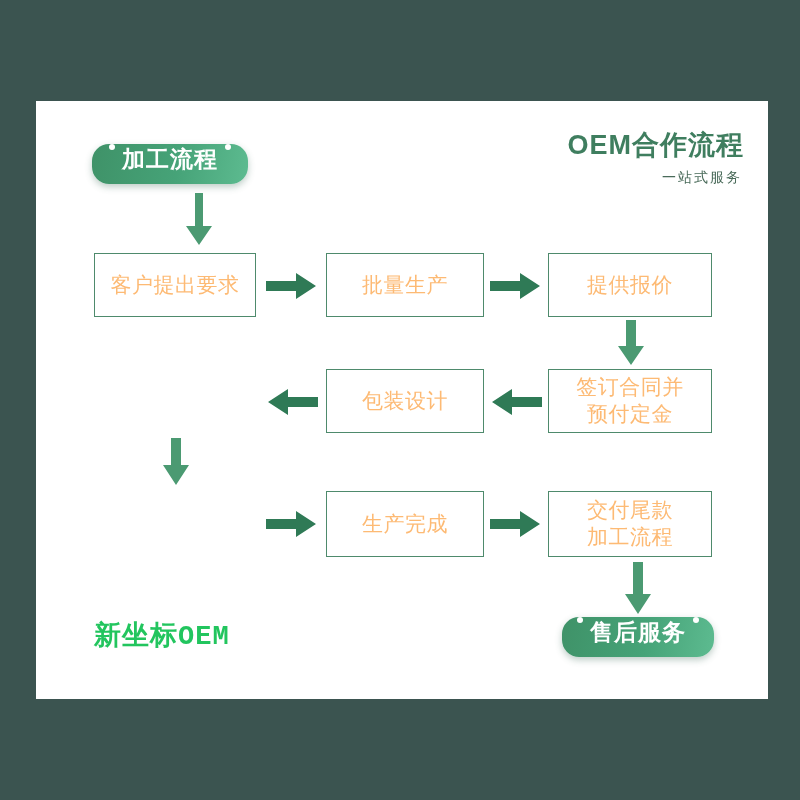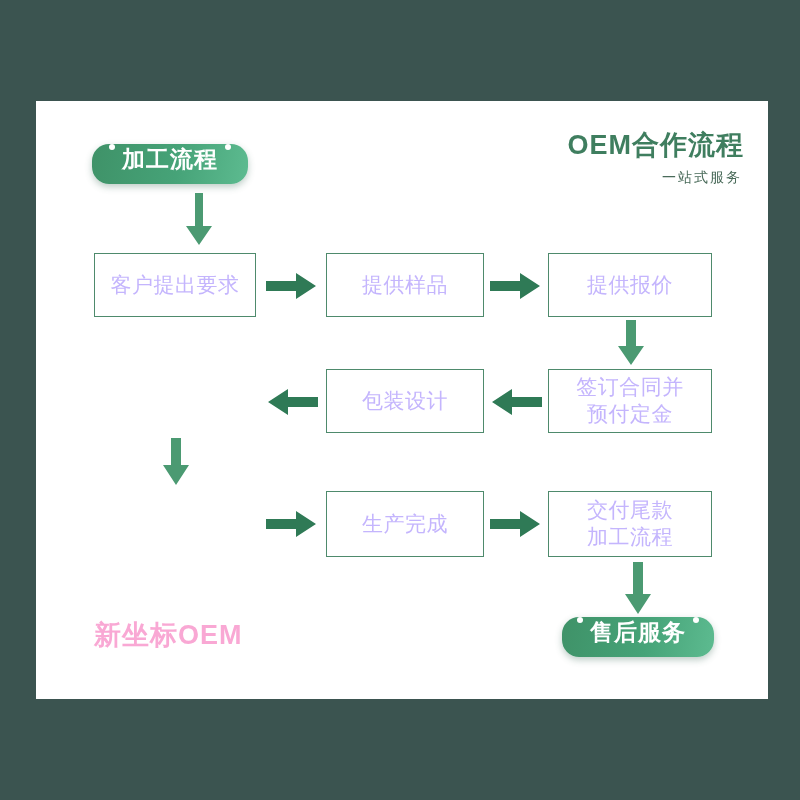--- a/index.html
+++ b/index.html
@@ -107,21 +107,21 @@
 
   
   .box {
     position: absolute;
     border: 1.6px solid #4e8a6c;
     box-sizing: border-box;
     display: flex;
     align-items: center;
     justify-content: center;
     text-align: center;
-    color: #c4b5fd;
+    color: #fdba74;
     font-size: 21px;
     line-height: 1.28;
     white-space: pre-line;
     letter-spacing: 0.5px;
   }
   
   .c1 { left: 58px;  width: 162px; }
   .c2 { left: 290px; width: 158px; }
   .c3 { left: 512px; width: 164px; }
   
@@ -135,23 +135,24 @@
   }
   .arrow svg { display: block; }
 
   
   #footer-brand {
     position: absolute;
     left: 58px;
     top: 516px;
     font-size: 27px;
     font-weight: bold;
-    color: #f9a8d4;
+    color: #22c55e;
     letter-spacing: 1px;
     white-space: nowrap;
+    font-family: Liberation Mono, monospace;
   }
 </style>
 </head>
 <body>
 
 <div id="card-wrap">
   <div class="card-bg"></div>
   <div class="card-bg b2"></div>
 
   <div id="card">
@@ -168,21 +169,21 @@
     <div class="arrow" style="left:148px; top:92px;">
       <svg width="30" height="56" viewBox="0 0 30 56" aria-hidden="true">
         <path d="M11 0 H19 V33 H28 L15 52 L2 33 H11 Z" fill="#4b9a72"></path>
       </svg>
     </div>
 
     <div class="box c1 r1">
       <span>客户提出要求</span>
     </div>
     <div class="box c2 r1">
-      <span>提供样品</span>
+      <span>批量生产</span>
     </div>
     <div class="box c3 r1">
       <span>提供报价</span>
     </div>
 
     <div class="arrow" style="left:230px; top:172px;">
       <svg width="52" height="26" viewBox="0 0 52 26" aria-hidden="true">
         <path d="M0 8 H30 V0 L50 13 L30 26 V18 H0 Z" fill="#2f7a56"></path>
       </svg>
     </div>

